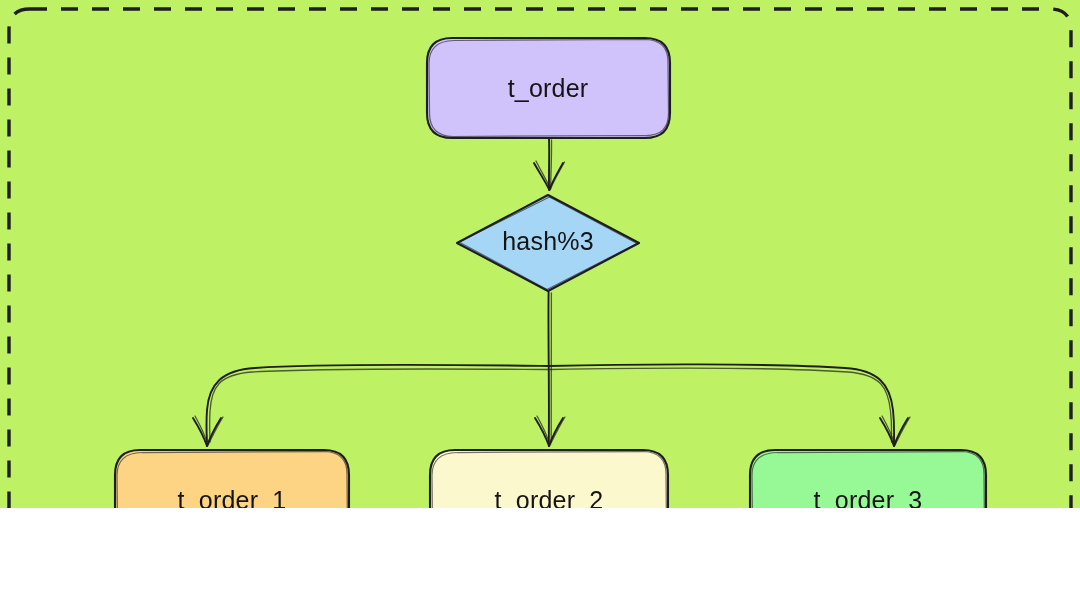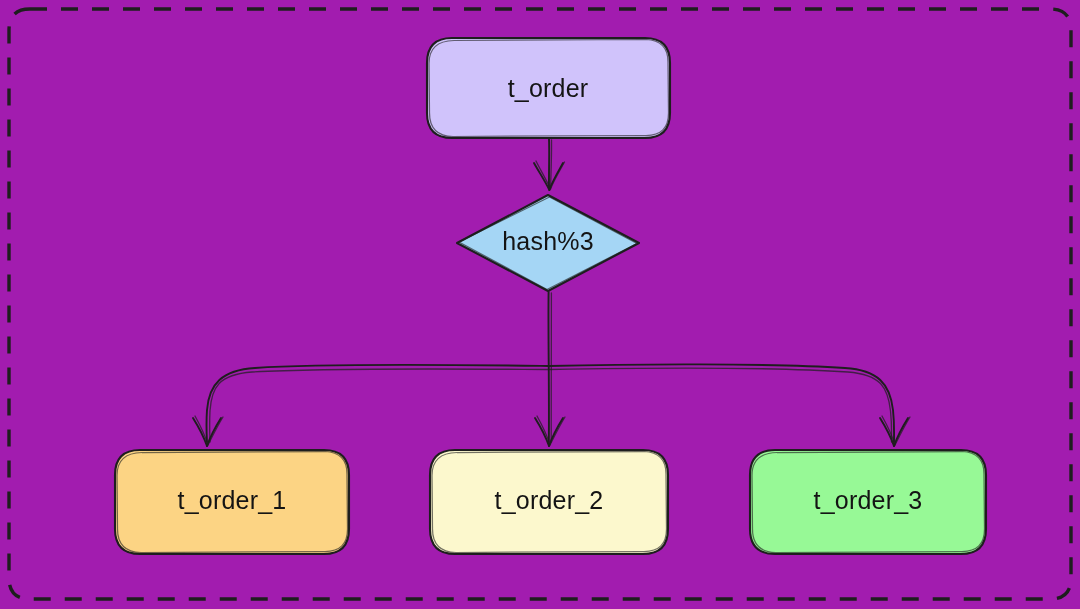--- a/index.html
+++ b/index.html
@@ -7,22 +7,22 @@
     margin: 0;
     padding: 0;
     background: #ffffff;
   }
   body {
     font-family: "Liberation Sans", sans-serif;
   }
   #canvas {
     position: relative;
     width: 1080px;
-    height: 609px;
-    background: #a21caf;
+    height: 508px;
+    background: #bef264;
     overflow: hidden;
   }
   #diagram-svg {
     position: absolute;
     left: 0;
     top: 0;
     width: 1080px;
     height: 609px;
   }
   .node-label {

